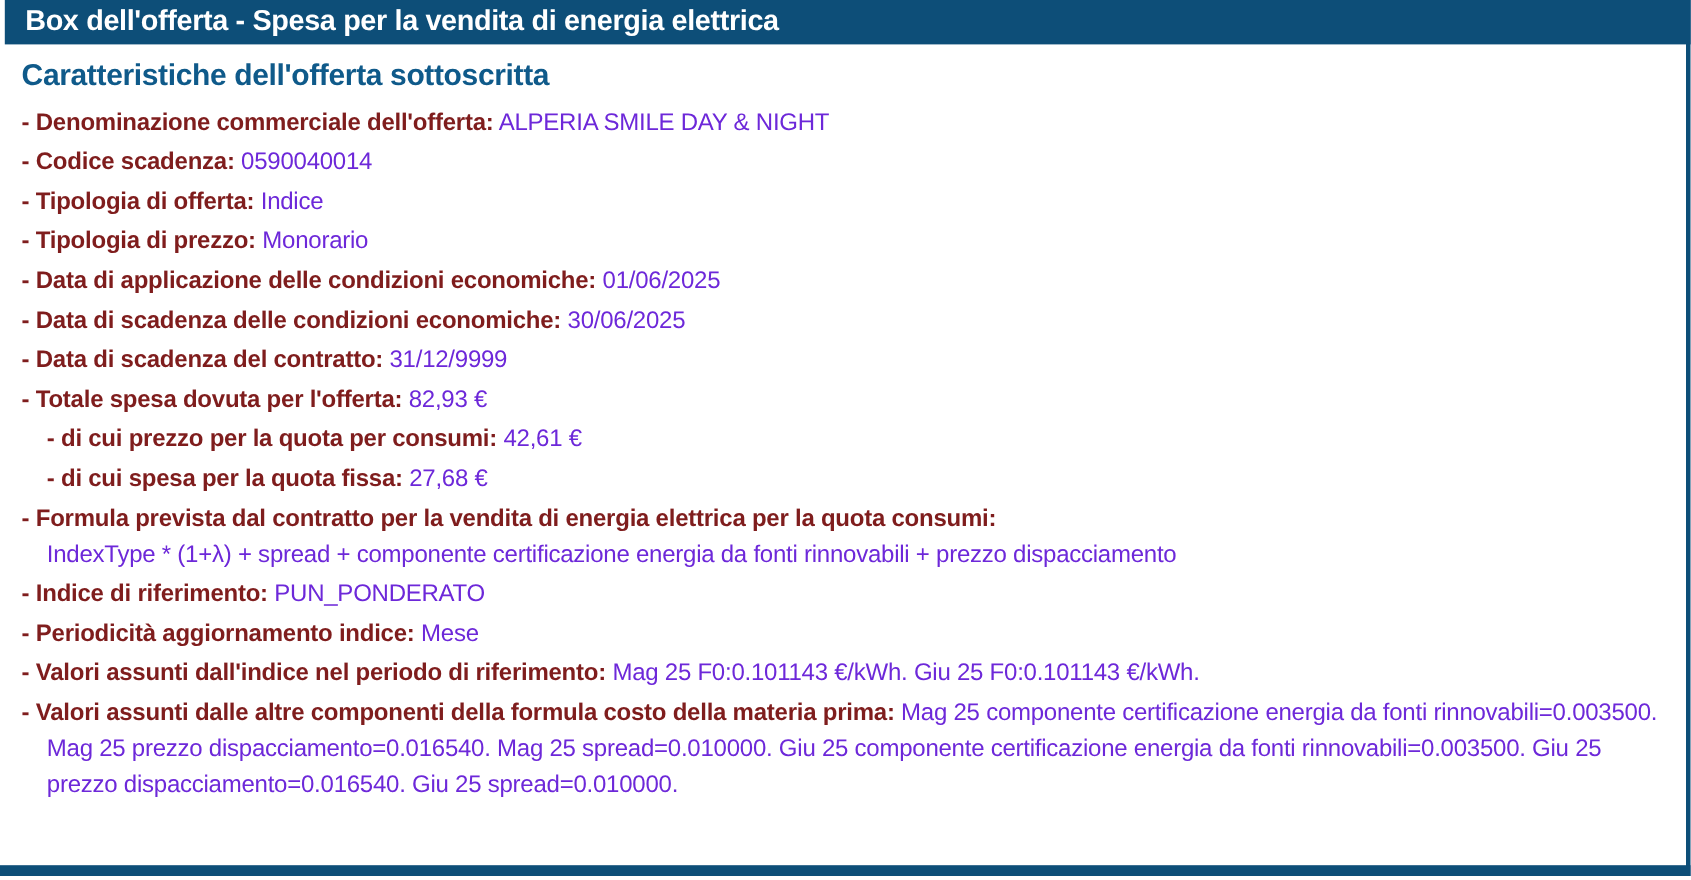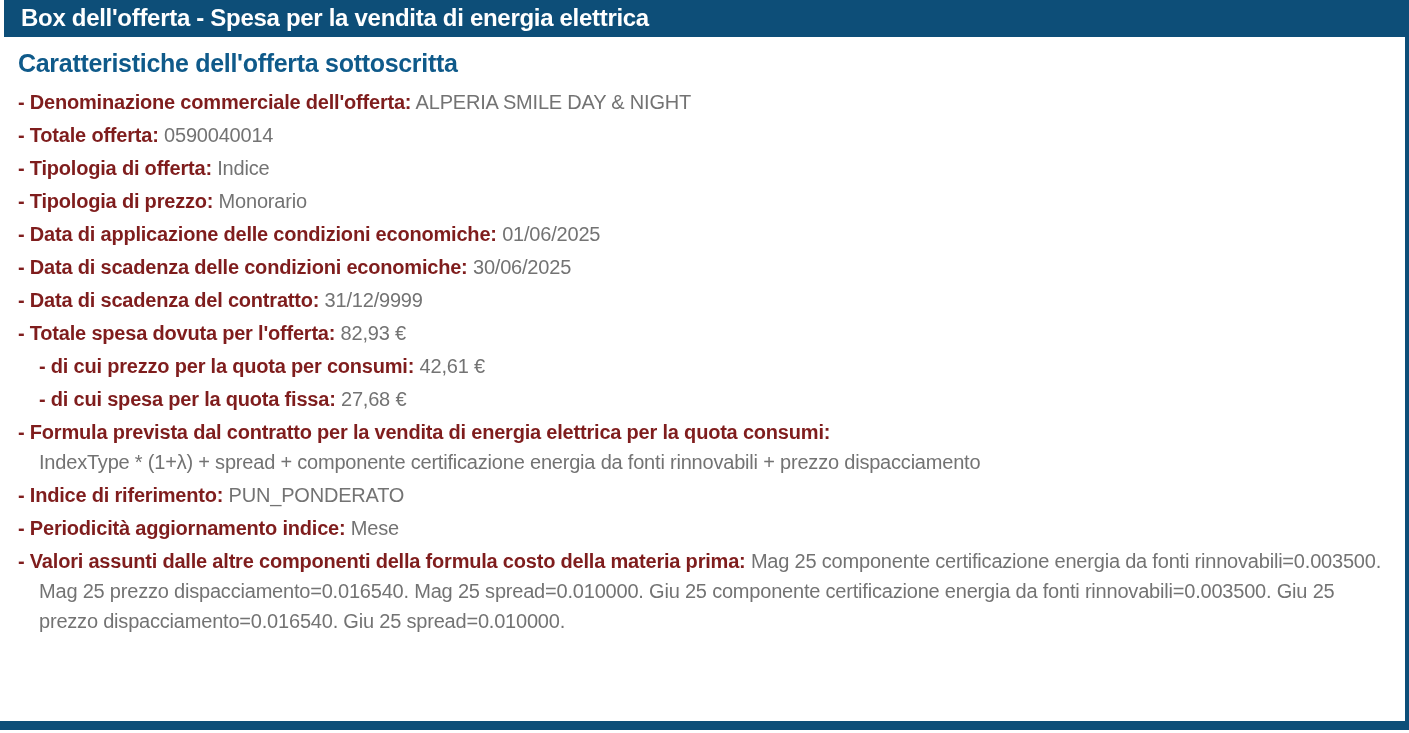--- a/index.html
+++ b/index.html
@@ -62,39 +62,39 @@
     padding-left: 39px;
     text-indent: -21px;
   }
   .row.sub  { padding-left: 60px; text-indent: -21px; }
   .row.cont { padding-left: 39px; text-indent: 0; margin-top: -3px; }
   .field-label {
     color: #7f1d1d;
     font-weight: bold;
   }
   .field-value {
-    color: #737373;
+    color: #6d28d9;
     font-weight: normal;
   }
 </style>
 </head>
 <body>
 
 <div class="page">
 
   <div class="title-bar">
     <span>Box dell'offerta - Spesa per la vendita di energia elettrica</span>
   </div>
 
   <div class="content">
     <div class="section-heading">Caratteristiche dell'offerta sottoscritta</div>
 
     <div class="row"><span class="field-label">- Denominazione commerciale dell'offerta:</span> <span class="field-value">ALPERIA SMILE DAY &amp; NIGHT</span></div>
 
-    <div class="row"><span class="field-label">- Totale offerta:</span> <span class="field-value">0590040014</span></div>
+    <div class="row"><span class="field-label">- Codice scadenza:</span> <span class="field-value">0590040014</span></div>
 
     <div class="row"><span class="field-label">- Tipologia di offerta:</span> <span class="field-value">Indice</span></div>
 
     <div class="row"><span class="field-label">- Tipologia di prezzo:</span> <span class="field-value">Monorario</span></div>
 
     <div class="row"><span class="field-label">- Data di applicazione delle condizioni economiche:</span> <span class="field-value">01/06/2025</span></div>
 
     <div class="row"><span class="field-label">- Data di scadenza delle condizioni economiche:</span> <span class="field-value">30/06/2025</span></div>
 
     <div class="row"><span class="field-label">- Data di scadenza del contratto:</span> <span class="field-value">31/12/9999</span></div>
@@ -107,20 +107,21 @@
     <div class="row sub"><span class="field-label">- di cui spesa per la quota fissa:</span> <span class="field-value">27,68 €</span></div>
 
     <div class="row"><span class="field-label">- Formula prevista dal contratto per la vendita di energia elettrica per la quota consumi:</span><span class="field-value"></span></div>
 
     <div class="row cont"><span class="field-value">IndexType * (1+λ) + spread + componente certificazione energia da fonti rinnovabili + prezzo dispacciamento</span></div>
 
     <div class="row"><span class="field-label">- Indice di riferimento:</span> <span class="field-value">PUN_PONDERATO</span></div>
 
     <div class="row"><span class="field-label">- Periodicità aggiornamento indice:</span> <span class="field-value">Mese</span></div>
 
+    <div class="row"><span class="field-label">- Valori assunti dall'indice nel periodo di riferimento:</span> <span class="field-value">Mag 25 F0:0.101143 €/kWh. Giu 25 F0:0.101143 €/kWh.</span></div>
 
     <div class="row"><span class="field-label">- Valori assunti dalle altre componenti della formula costo della materia prima:</span> <span class="field-value">Mag 25 componente certificazione energia da fonti rinnovabili=0.003500. Mag 25 prezzo dispacciamento=0.016540. Mag 25 spread=0.010000. Giu 25 componente certificazione energia da fonti rinnovabili=0.003500. Giu 25 prezzo dispacciamento=0.016540. Giu 25 spread=0.010000.</span></div>
   </div>
 
   <div class="right-border"></div>
   <div class="bottom-bar"></div>
 
 </div>
 
 </body></html>

